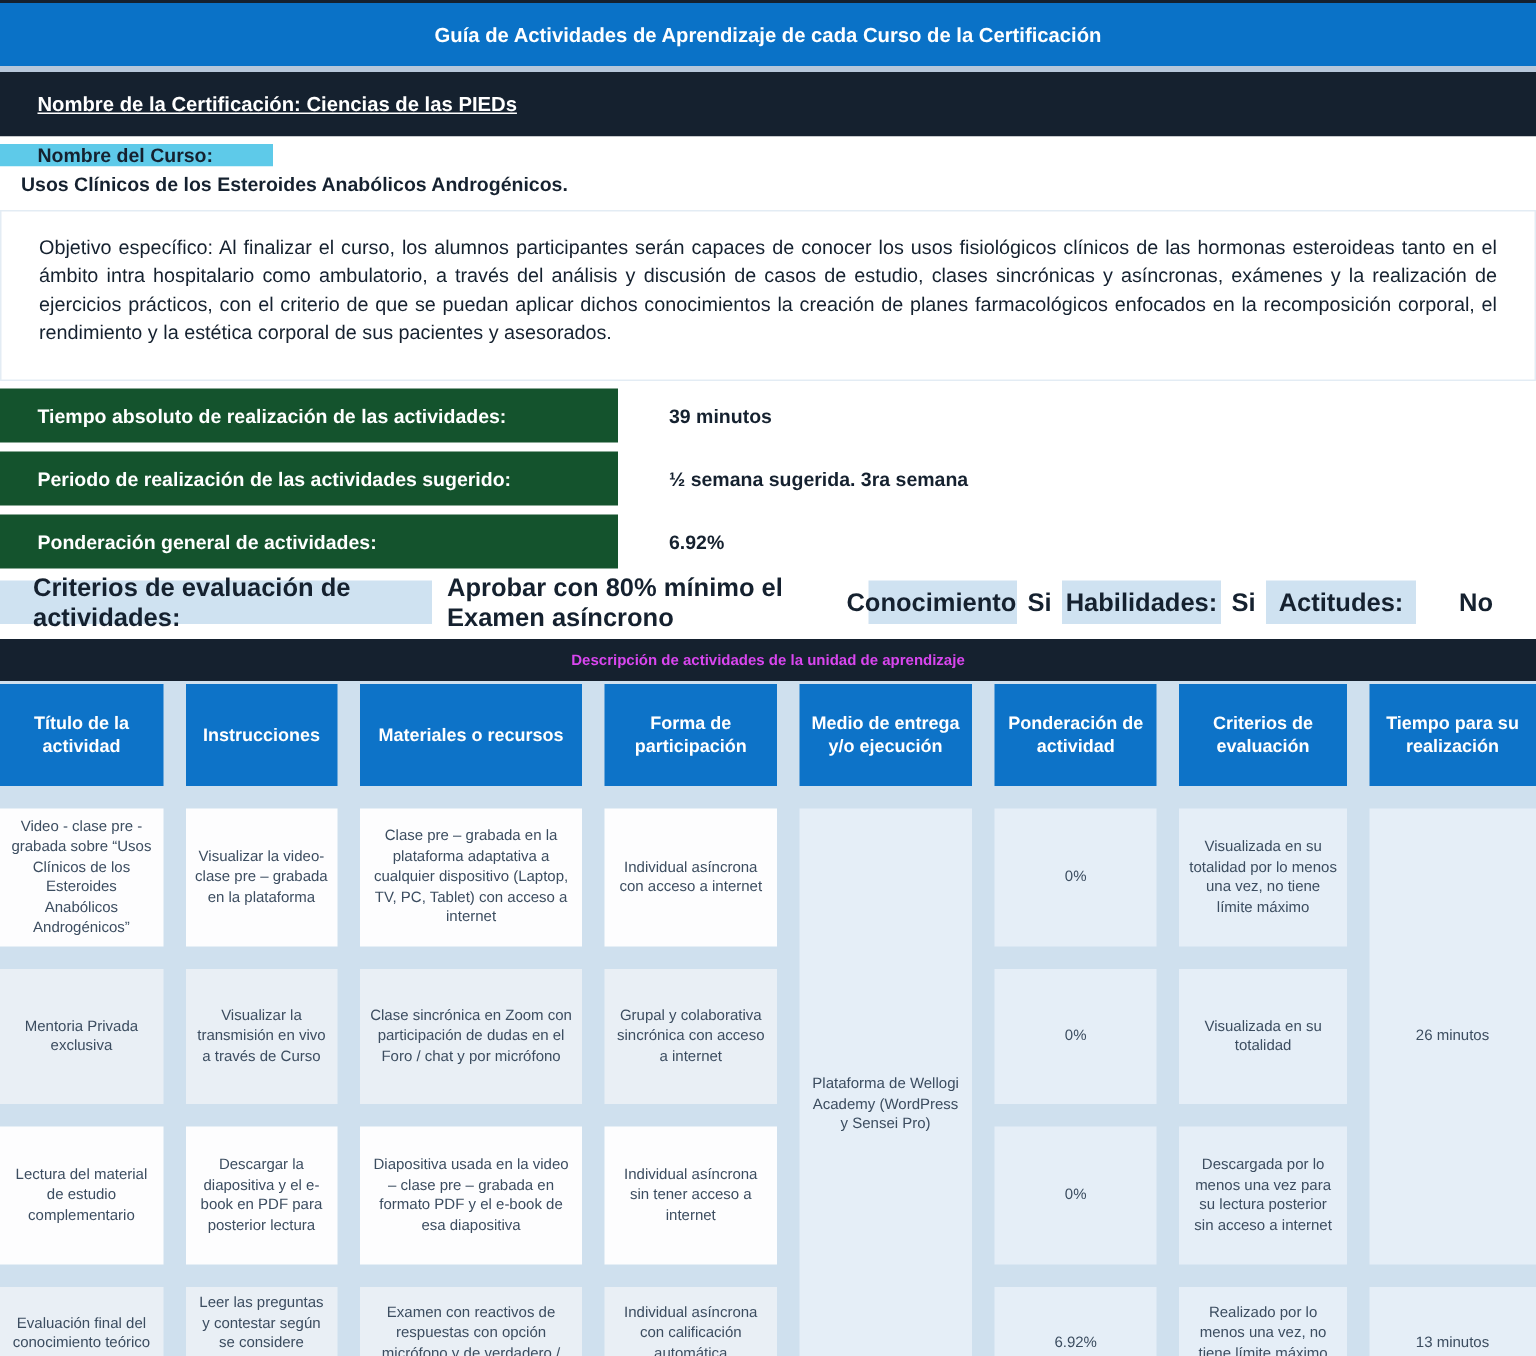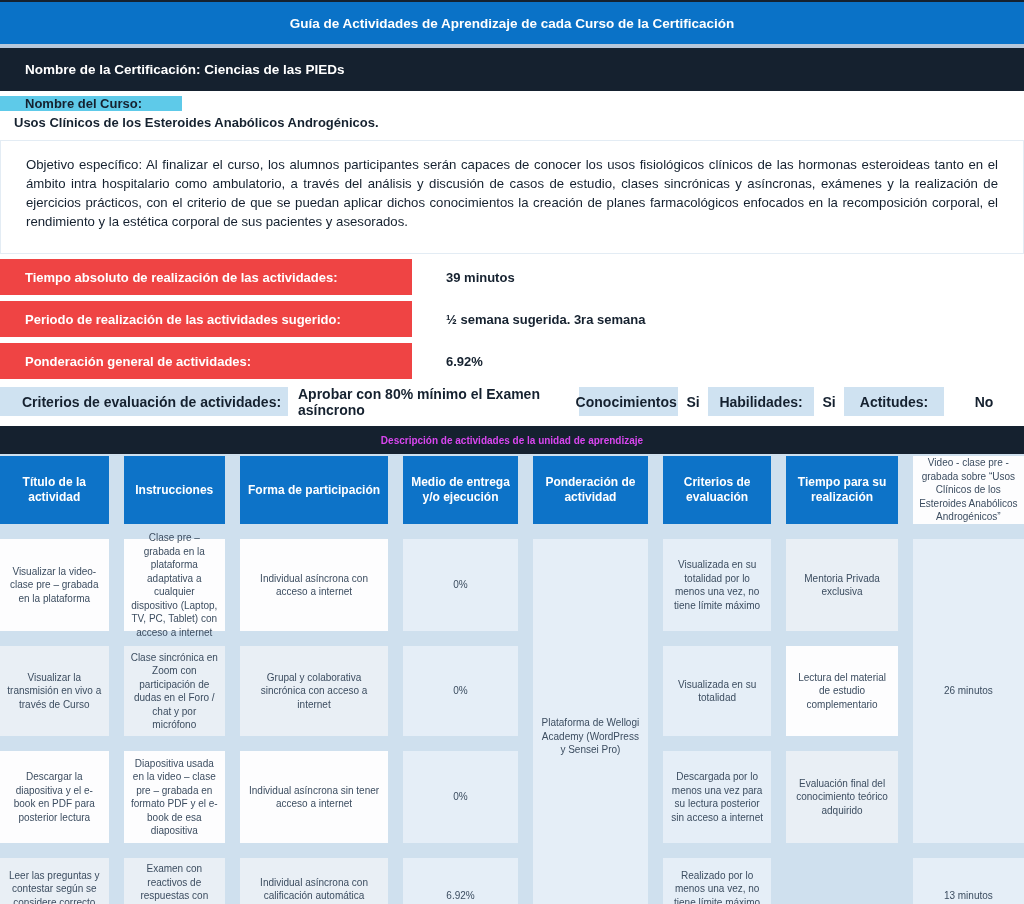--- a/index.html
+++ b/index.html
@@ -17,21 +17,21 @@
   .title-bar {
     height:44px; background:#0a72c7; color:#ffffff;
     display:flex; align-items:center; justify-content:center;
     font-weight:bold; font-size:13.5px;
     border-top:2px solid #15212f;
   }
   .divider-a { height:4px; background:#b7c7da; }
   .navy-bar {
     height:43px; background:#15212f; color:#ffffff;
     display:flex; align-items:center;
-    padding-left:25px; font-weight:bold; font-size:13.5px;
+    padding-left:25px; font-weight:bold; font-size:13.5px;text-decoration:underline;
   }
   .gap-w { background:#ffffff; }
   .h5 { height:5px; } .h6 { height:6px; } .h8 { height:8px; } .h10 { height:10px; }
 
   .course-row { height:38px; display:flex; background:#ffffff;flex-direction:column; }
   .course-label {
     width:182px; background:#5ecae9; color:#15212f;
     display:flex; align-items:center; padding-left:25px;
     font-weight:bold; font-size:13px; flex-shrink:0;
   }
@@ -43,32 +43,32 @@
   .objective {
     height:114px; background:#ffffff; border:1px solid #e3ecf4;
     padding:14px 25px 0 25px;
     font-size:13.2px; line-height:19px; color:#15212f;
     text-align:justify;
   }
 
   
   .info-row { height:36px; display:flex; background:#ffffff; }
   .info-label {
-    width:412px; background:#ef4444; color:#ffffff;
+    width:412px; background:#14532d; color:#ffffff;
     display:flex; align-items:center; padding-left:25px;
     font-weight:bold; font-size:13px; flex-shrink:0;
   }
   .info-value {
     flex:1; margin-left:4px; background:#ffffff; color:#15212f;
     display:flex; align-items:center; padding-left:30px;
     font-weight:bold; font-size:13px;
   }
 
   
-  .criteria-row { height:29px; display:flex; align-items:stretch; background:#ffffff; font-size:14px; font-weight:bold; color:#15212f;justify-content:flex-end; }
+  .criteria-row { height:29px; display:flex; align-items:stretch; background:#ffffff; font-size:17px; font-weight:bold; color:#15212f;justify-content:flex-end; }
   .crit-blue { background:#cfe2f1; display:flex; align-items:center; }
   .crit-white { background:#ffffff; display:flex; align-items:center; justify-content:center; }
   .crit-label { width:288px; padding-left:22px; flex-shrink:0; }
   .crit-value { flex:1; background:#ffffff; display:flex; align-items:center; padding-left:10px; }
   .crit-k1 { width:99px; justify-content:center; flex-shrink:0; }
   .crit-v1 { width:30px; flex-shrink:0; }
   .crit-k2 { width:106px; justify-content:center; flex-shrink:0; }
   .crit-v2 { width:30px; flex-shrink:0; }
   .crit-k3 { width:100px; justify-content:center; flex-shrink:0; }
   .crit-v3 { width:80px; flex-shrink:0; }
@@ -152,20 +152,21 @@
     <div class="crit-white crit-v3">No</div>
   </div>
   <div class="gap-w h10"></div>
 
   <div class="navy-bar2">Descripción de actividades de la unidad de aprendizaje</div>
 
   <div class="acttable">
 
     <div class="th">Título de la actividad</div>
     <div class="th">Instrucciones</div>
+    <div class="th">Materiales o recursos</div>
     <div class="th">Forma de participación</div>
     <div class="th">Medio de entrega y/o ejecución</div>
     <div class="th">Ponderación de actividad</div>
     <div class="th">Criterios de evaluación</div>
     <div class="th">Tiempo para su realización</div>
 
     <div class="td bg-blue cell-medio">Plataforma de Wellogi Academy (WordPress y Sensei Pro)</div>
     <div class="td bg-blue cell-t26">26 minutos</div>
     <div class="td bg-blue cell-t13">13 minutos</div>
 

